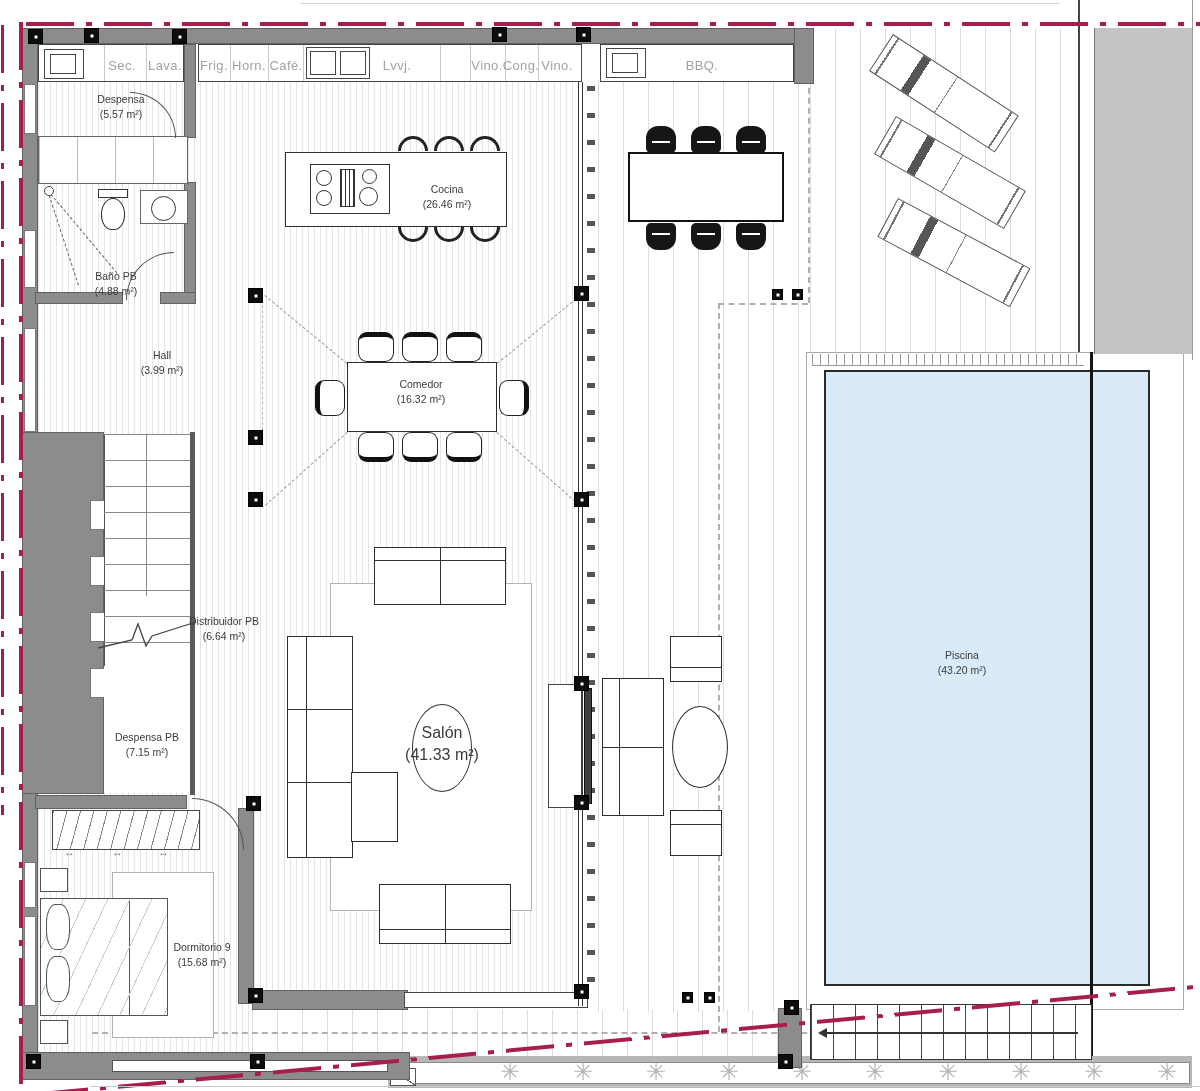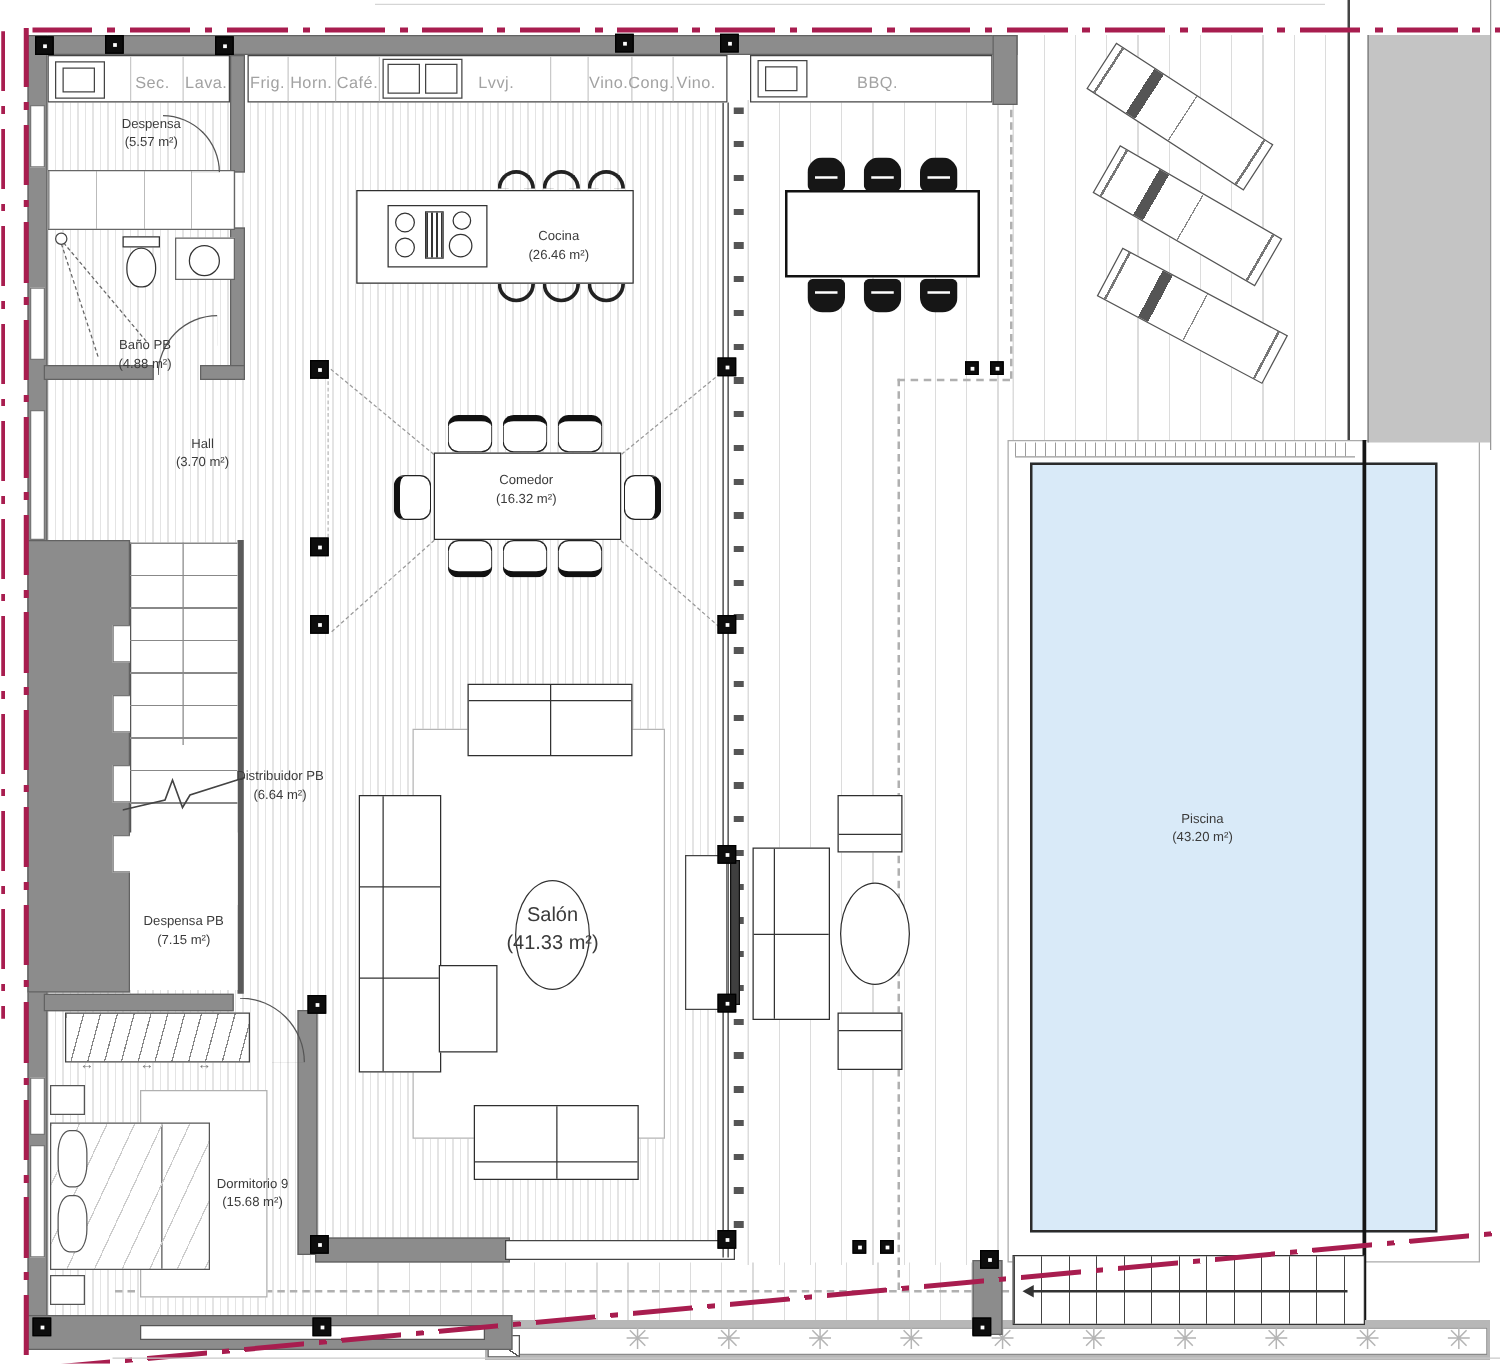--- a/index.html
+++ b/index.html
@@ -258,21 +258,21 @@
   <div class="rlabel" style="left:121px;top:92px;">
     <div>Despensa</div>
     <div>(5.57 m²)</div>
   </div>
   <div class="rlabel" style="left:116px;top:232px;margin-top:37px;">
     <div>Baño PB</div>
     <div>(4.88 m²)</div>
   </div>
   <div class="rlabel" style="left:162px;top:348px;">
     <div>Hall</div>
-    <div>(3.70 m²)</div>
+    <div>(3.99 m²)</div>
   </div>
   <div class="rlabel" style="left:447px;top:182px;">
     <div>Cocina</div>
     <div>(26.46 m²)</div>
   </div>
   <div class="rlabel" style="left:421px;top:377px;">
     <div>Comedor</div>
     <div>(16.32 m²)</div>
   </div>
   <div class="rlabel" style="left:442px;top:722px;font-size:16px;">

